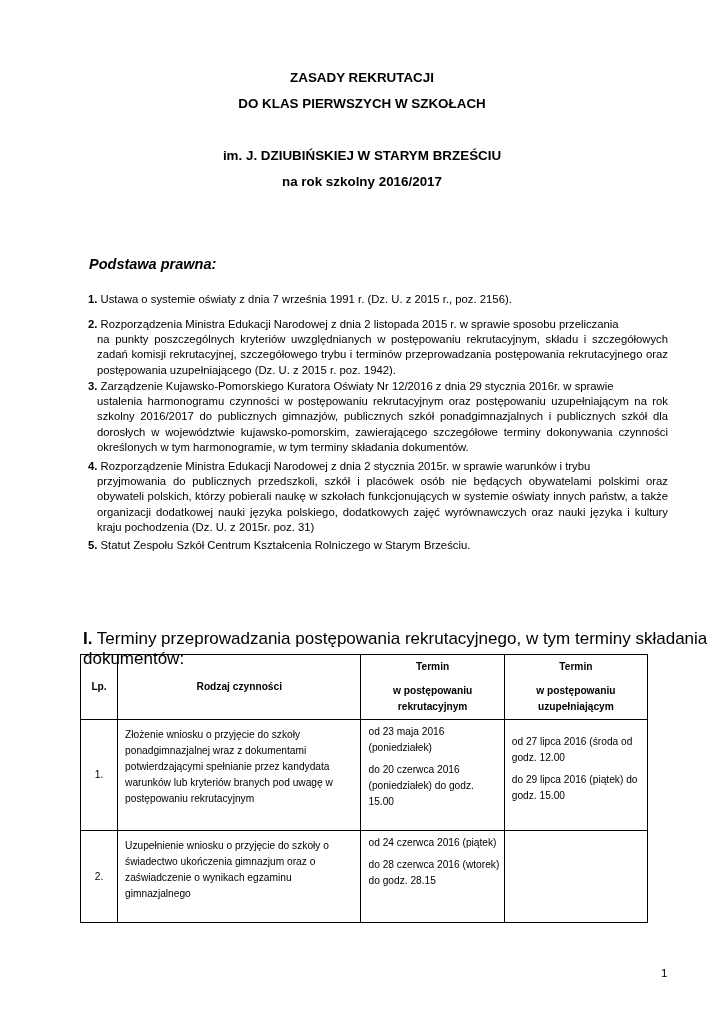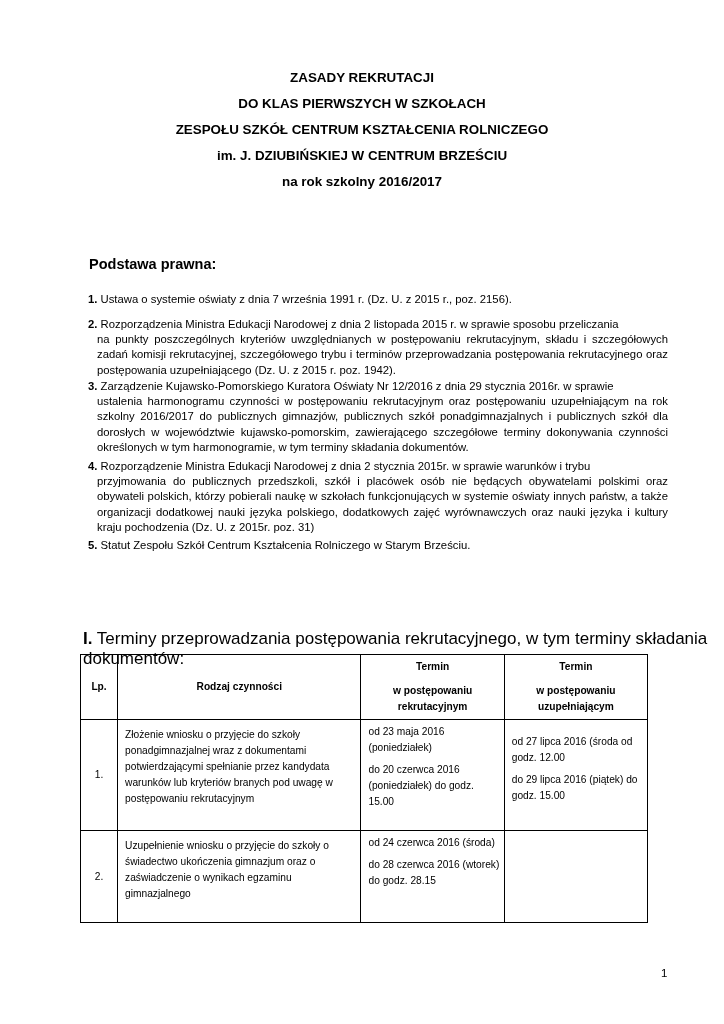--- a/index.html
+++ b/index.html
@@ -1,21 +1,21 @@
 <!DOCTYPE html>
 <html><head>
 <meta charset="utf-8">
 <style>
   html, body { margin: 0; padding: 0; background: #ffffff; }
   body { width: 724px; height: 1024px; position: relative; overflow: hidden;
          font-family: "Liberation Sans", sans-serif; color: #000; }
   .page { position: absolute; left: 0; top: 0; width: 724px; height: 1024px; background: #fff; }
   .title { position: absolute; left: 0; width: 724px; text-align: center; font-weight: bold; font-size: 13.4px; line-height: 16px; }
   .t1 { top: 70px; } .t2 { top: 96px; } .t3 { top: 122px; } .t4 { top: 148px; } .t5 { top: 174px; }
-  .basis-title { position: absolute; left: 89px; top: 256px; font-weight: bold; font-size: 14.5px; }
+  .basis-title { position: absolute; left: 89px; top: 256px; font-weight: bold; font-size: 14.5px; font-style: italic; }
   .legal-item { position: absolute; left: 88px; width: 580px; font-size: 11.3px; line-height: 15.2px; text-align: justify; }
   .legal-item .num { font-weight: bold; }
   .legal-item .cont { display: block; padding-left: 9px; }
   .li1 { top: 292px; } .li2 { top: 317px; } .li3 { top: 379px; } .li4 { top: 459px; } .li5 { top: 538px; }
   .section-title { position: absolute; left: 83px; top: 584px; font-weight: bold; font-size: 11.3px; }
   .subsection { position: absolute; left: 83px; top: 629px; font-size: 17px; }
   .subsection .num { font-weight: bold; }
   table.sched { position: absolute; left: 80px; top: 654px; width: 568px; border-collapse: collapse; font-size: 10.2px; line-height: 16px; }
   table.sched td, table.sched th { border: 1.4px solid #000; vertical-align: top; padding: 0; }
   table.sched th { font-weight: bold; text-align: center; vertical-align: middle; height: 64px; font-size: 10.2px; }
@@ -33,22 +33,21 @@
   .row2 td { height: 78px; }
   td.term2 { padding-top: 14px !important; }
 </style>
 </head>
 <body>
 
 <div class="page">
 
   <div class="title t1">ZASADY REKRUTACJI</div>
   <div class="title t2">DO KLAS PIERWSZYCH W SZKOŁACH</div>
-  <div class="title t3">ZESPOŁU SZKÓŁ CENTRUM KSZTAŁCENIA ROLNICZEGO</div>
-  <div class="title t4">im. J. DZIUBIŃSKIEJ W CENTRUM BRZEŚCIU</div>
+  <div class="title t4">im. J. DZIUBIŃSKIEJ W STARYM BRZEŚCIU</div>
   <div class="title t5">na rok szkolny 2016/2017</div>
 
   <div class="basis-title">Podstawa prawna:</div>
 
   <div class="legal-item li1">
     <span class="num">1.</span>
     <span>Ustawa o systemie oświaty z dnia 7 września 1991 r. (Dz. U. z 2015 r., poz. 2156).</span>
   </div>
   <div class="legal-item li2">
     <span class="num">2.</span>
@@ -108,21 +107,21 @@
       </td>
       <td class="term term2">
         <span class="para"><span>od </span><b>27 lipca 2016</b><span> (środa od godz. 12.00</span></span>
         <span class="para"><span>do </span><b>29 lipca 2016</b><span> (piątek) do godz. 15.00</span></span>
       </td>
     </tr>
     <tr class="row2">
       <td class="lp">2.</td>
       <td class="act">Uzupełnienie wniosku o przyjęcie do szkoły o świadectwo ukończenia gimnazjum oraz o zaświadczenie o wynikach egzaminu gimnazjalnego</td>
       <td class="term">
-        <span class="para"><span>od </span><b>24 czerwca 2016</b><span> (środa)</span></span>
+        <span class="para"><span>od </span><b>24 czerwca 2016</b><span> (piątek)</span></span>
         <span class="para"><span>do </span><b>28 czerwca 2016</b><span> (wtorek) do godz. 28.15</span></span>
       </td>
       <td class="term"></td>
     </tr>
   </tbody>
     </table>
 
   <div class="page-num">1</div>
 </div>
 

